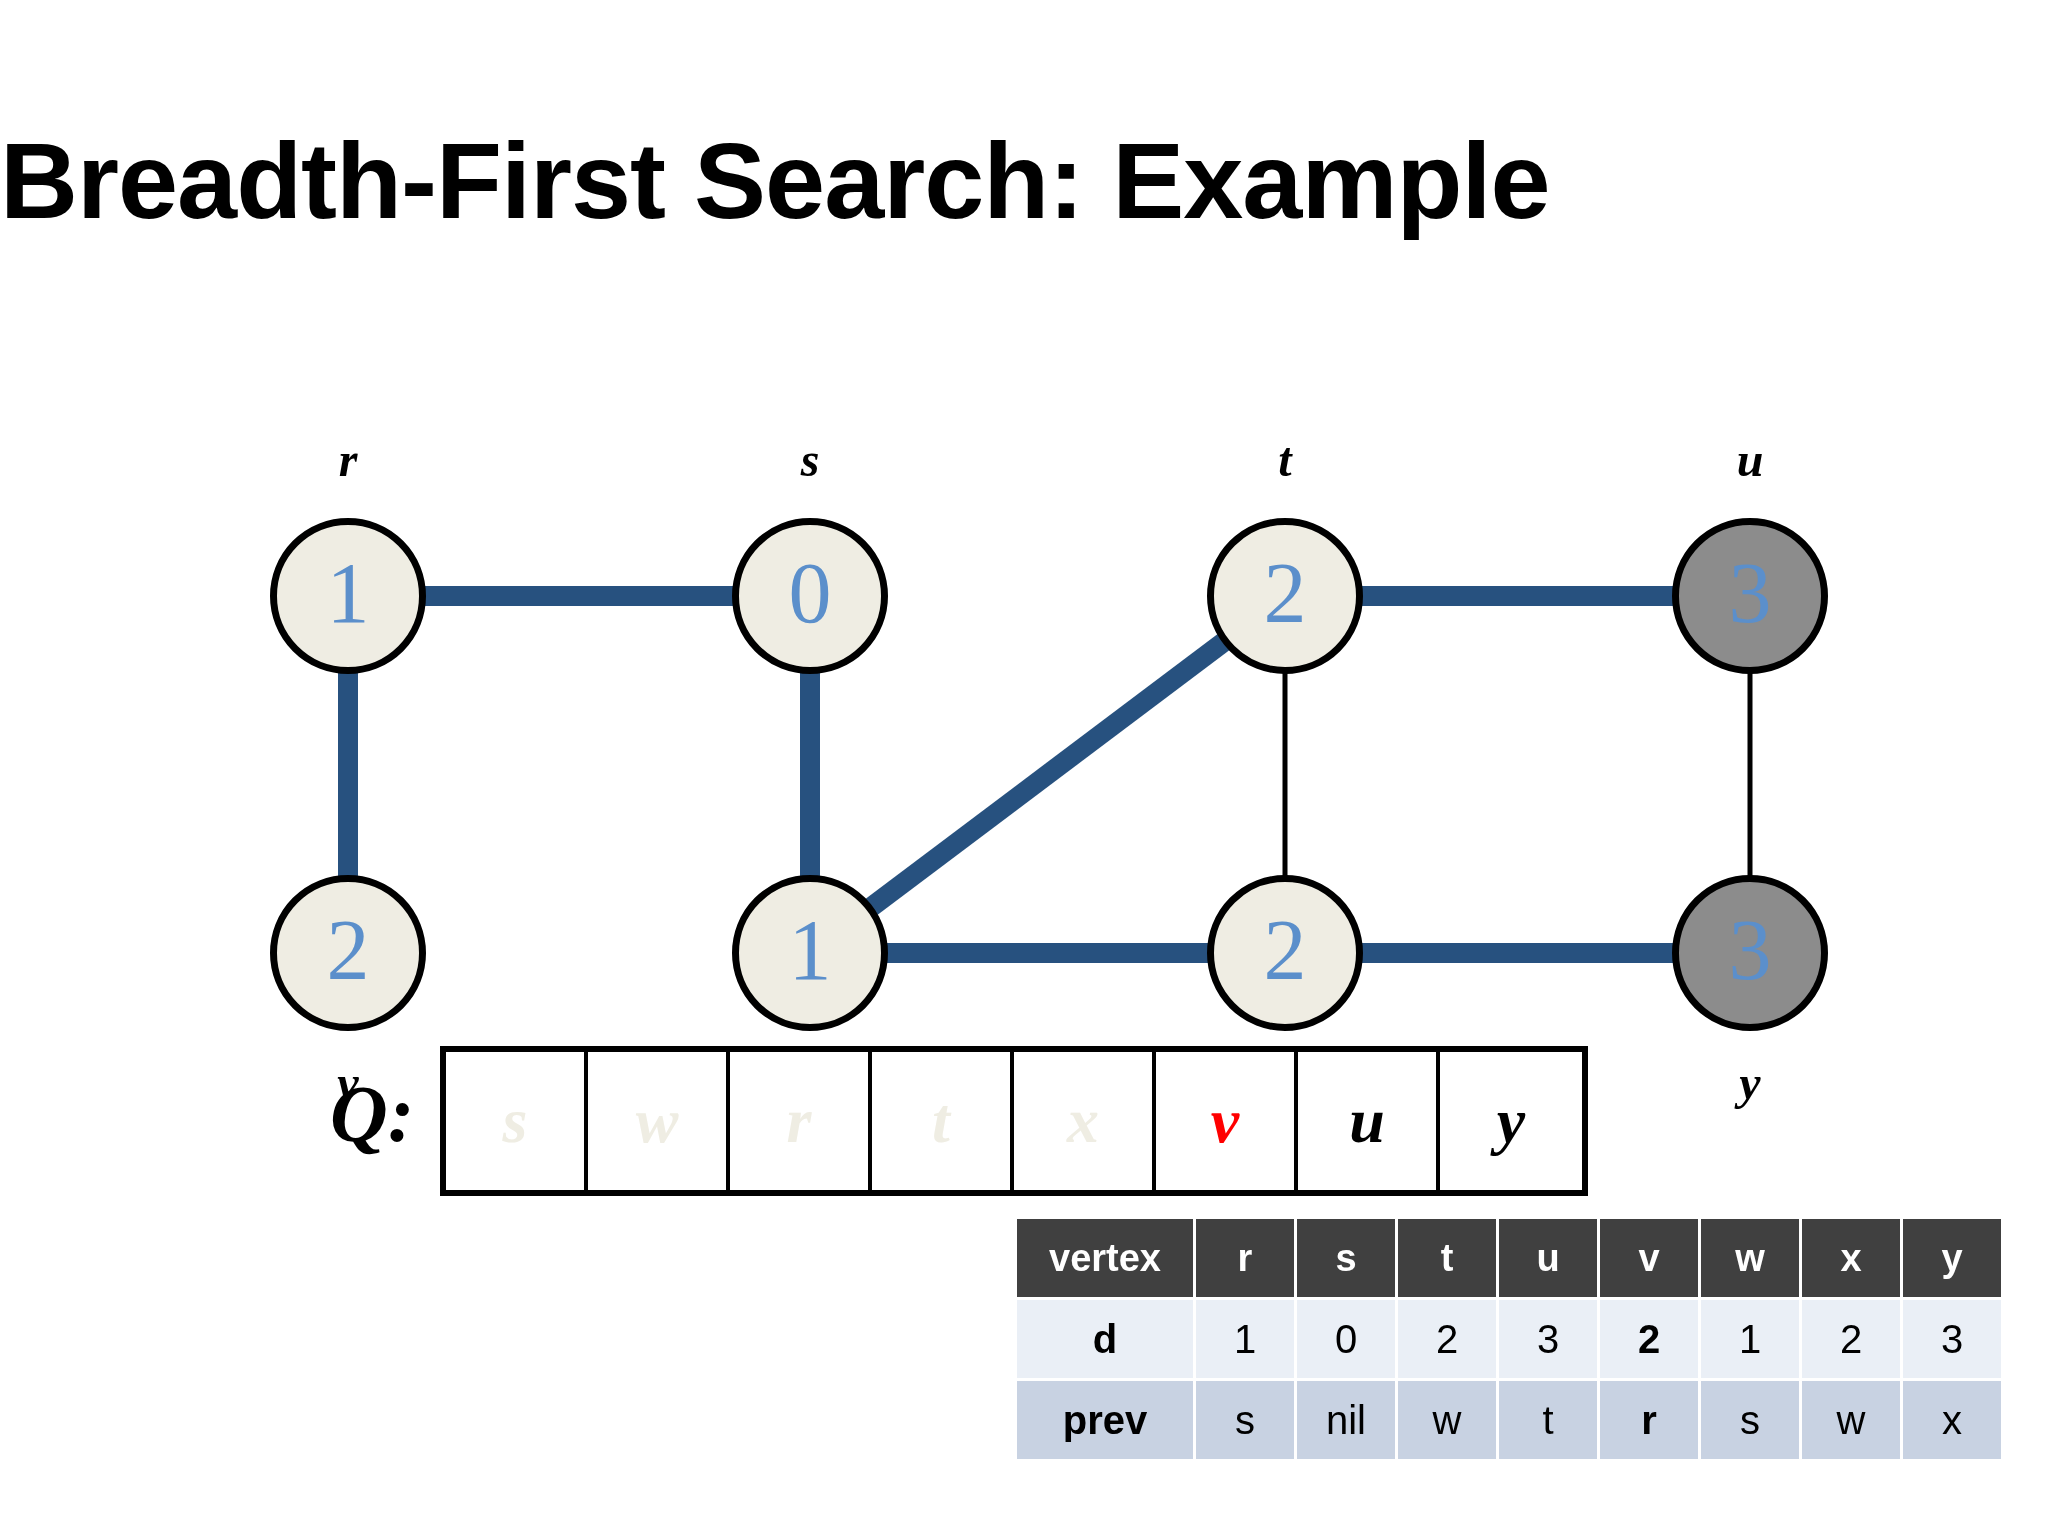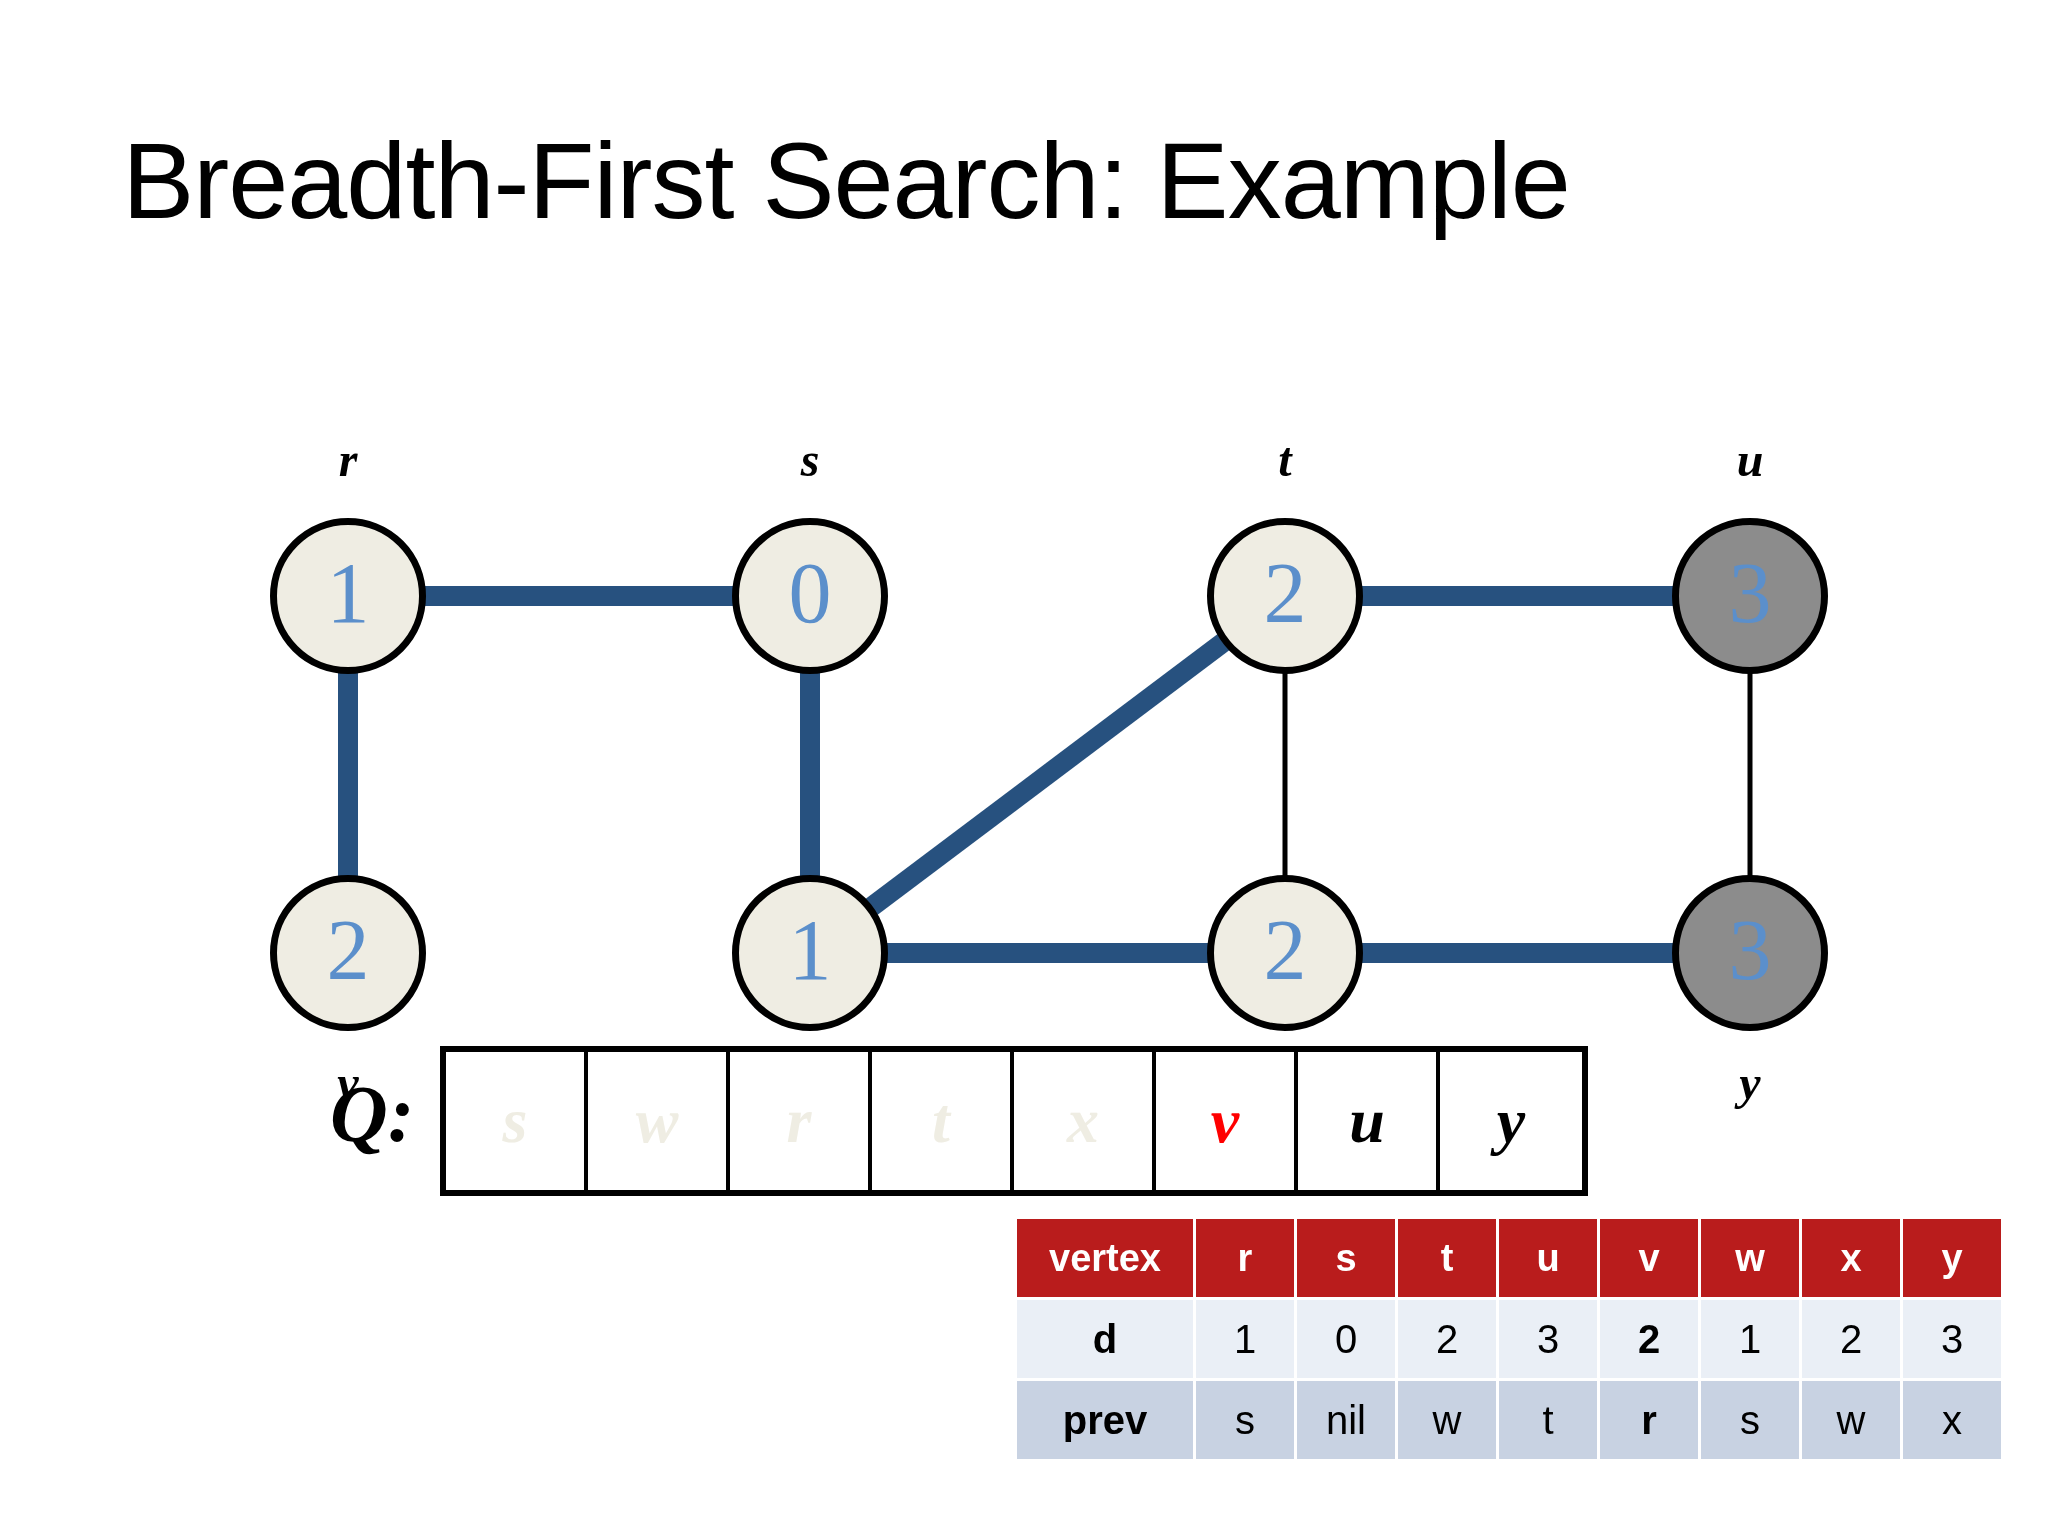--- a/index.html
+++ b/index.html
@@ -15,24 +15,23 @@
     overflow: hidden;
     font-family: "Liberation Sans", sans-serif;
   }
 
   
   #title {
     position: absolute;
     left: 0;
     top: 118px;
     width: 1692px;
-    text-align: center;
     font-family: "Liberation Sans", sans-serif;
     font-size: 108px;
-    font-weight: 400;
+    font-weight: 700;
     color: #000000;
     letter-spacing: -1px;
     white-space: nowrap;
   }
 
   
   #graph-svg {
     position: absolute;
     left: 0;
     top: 0;
@@ -126,21 +125,21 @@
     font-family: "Liberation Sans", sans-serif;
   }
   #vtable th, #vtable td {
     padding: 0;
     margin: 0;
     text-align: center;
     vertical-align: middle;
     height: 78px;
   }
   #vtable th {
-    background: #b91c1c;
+    background: #404040;
     color: #FFFFFF;
     font-size: 38px;
     font-weight: bold;
   }
   #vtable th.rowhead-col { width: 176px; }
   #vtable th.vcol { width: 98px; }
   #vtable td {
     font-size: 40px;
     color: #000000;
     font-weight: normal;

